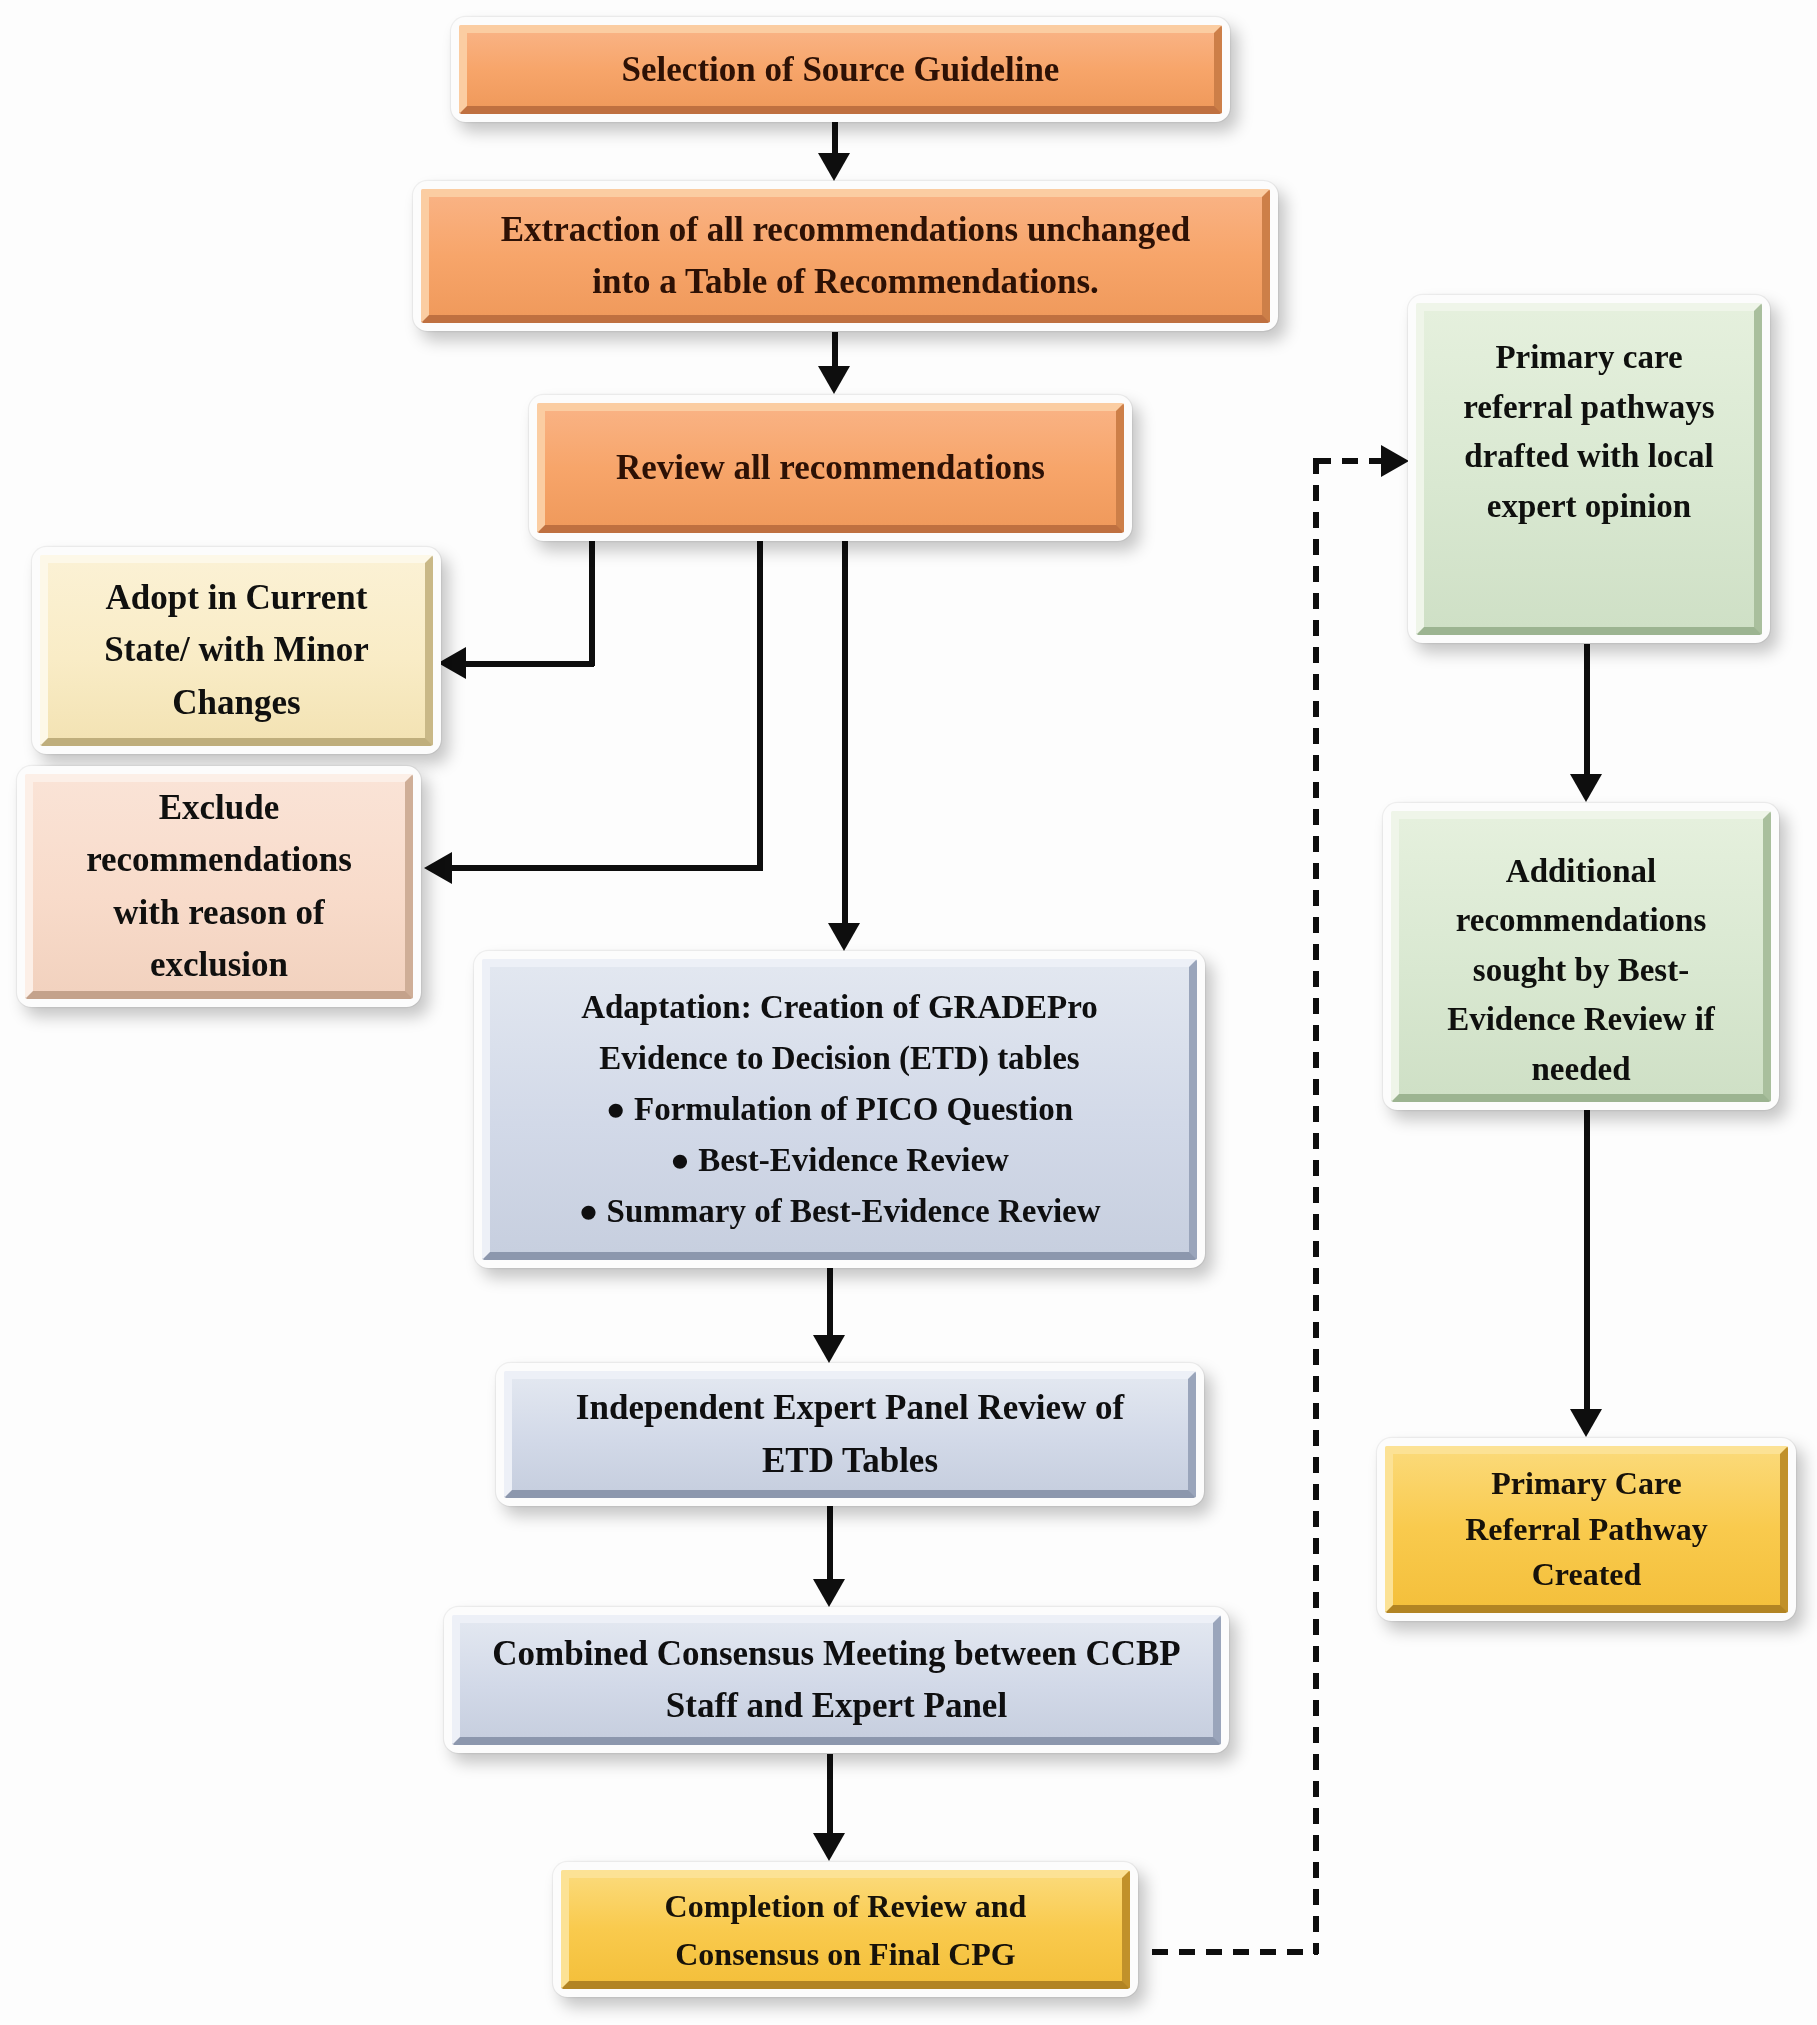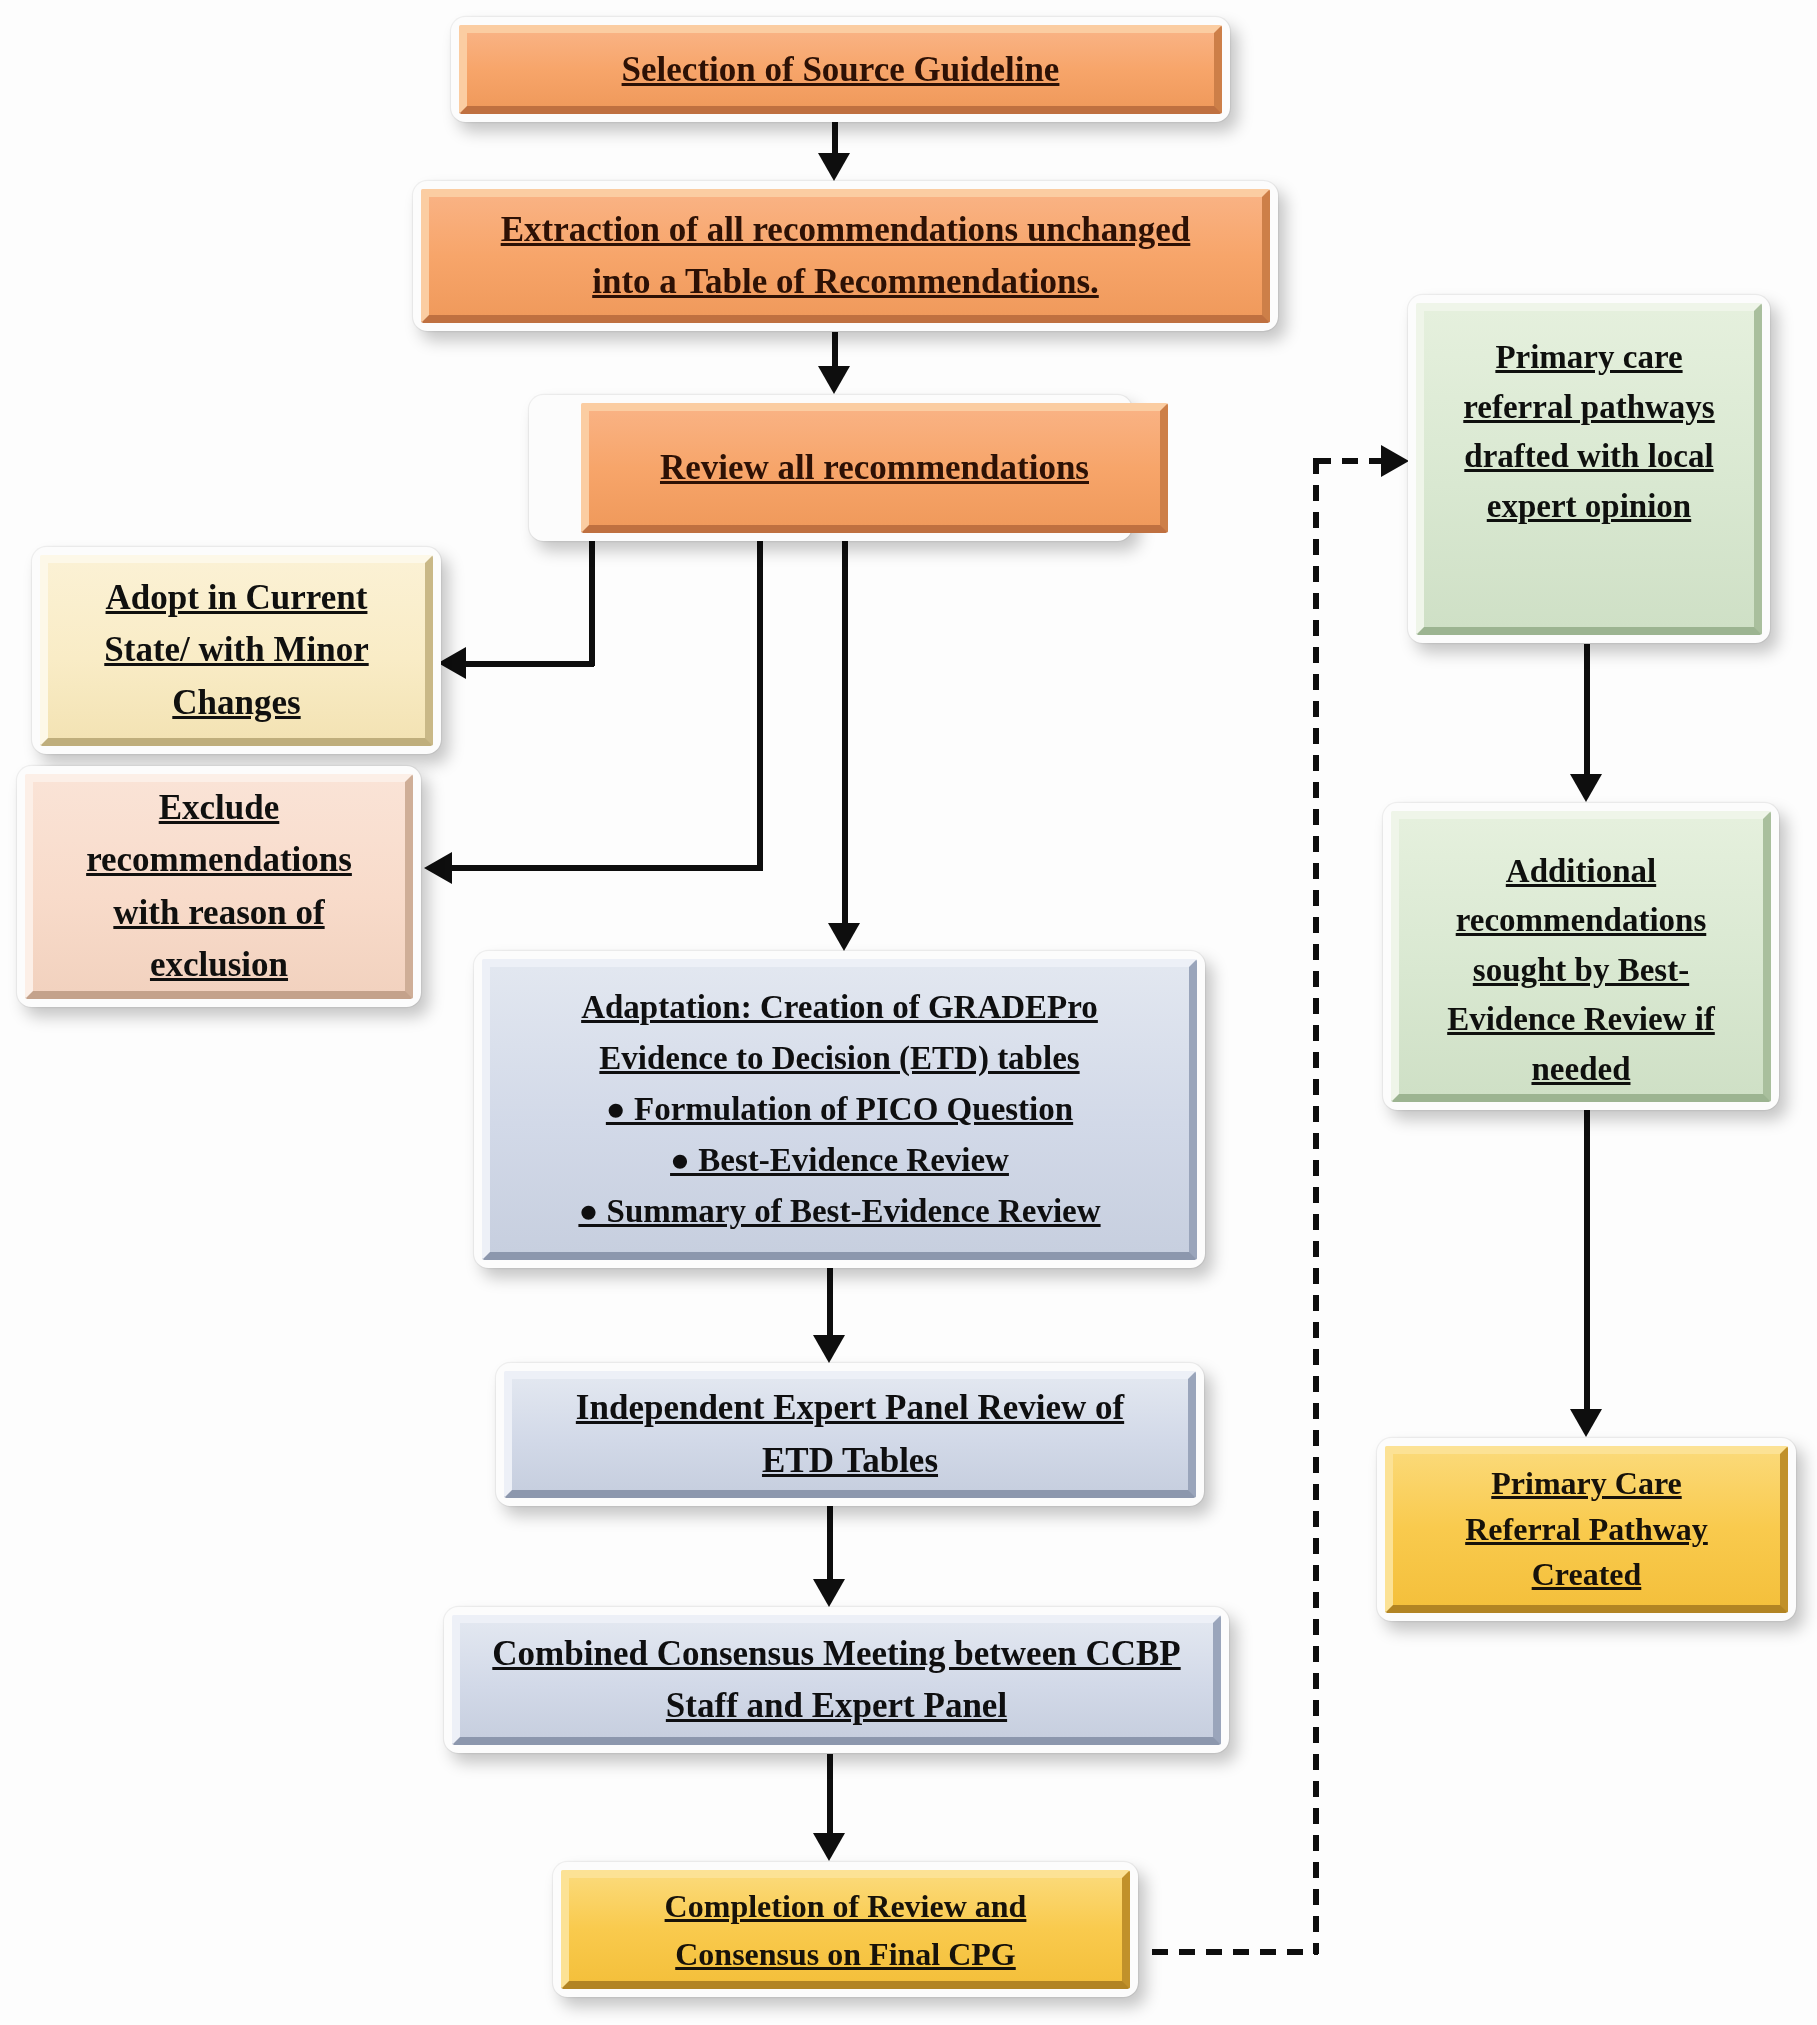--- a/index.html
+++ b/index.html
@@ -16,21 +16,21 @@
     box-sizing:border-box;
     background:#fcfcfc;
   }
   .body{
     width:100%;height:100%;box-sizing:border-box;
     display:flex;flex-direction:column;align-items:center;justify-content:center;
     text-align:center;
     border-style:solid;border-width:8.5px;border-radius:2.4px;
     font-weight:bold;
   }
-  .txt{display:block;white-space:pre-line;text-decoration:underline;}
+  .txt{display:block;white-space:pre-line;}
   
   .orange .body{
     background:linear-gradient(180deg,#f9b283 0%,#f7a56a 50%,#f09a5c 100%);
     border-color:#fbcda2 #cd7f48 #bf7040 #fbcda2;
     color:#2d1105;
   }
   .cream .body{
     background:linear-gradient(180deg,#fbf1d4 0%,#f9ecc6 55%,#f3e3b4 100%);
     border-color:#fdf8e8 #c9b887 #bfae7c #fdf8e8;
     color:#10100f;
@@ -64,21 +64,21 @@
   .tri{width:0;height:0;}
   .tri-down{border-left:16.4px solid transparent;border-right:16.4px solid transparent;border-top:28px solid #0e0e0e;}
   .tri-left{border-top:16.4px solid transparent;border-bottom:16.4px solid transparent;border-right:28px solid #0e0e0e;}
   .tri-right{border-top:16.4px solid transparent;border-bottom:16.4px solid transparent;border-left:28px solid #0e0e0e;}
   
   #b-selection {left:451px; top:17px;  width:779px;height:105px;}
   #b-selection .body{font-size:35px;line-height:1.4;}
   #b-extraction{left:413px; top:181px; width:865px;height:150px;}
   #b-extraction .body{font-size:35px;line-height:1.5;}
   #b-review    {left:529px; top:395px; width:603px; height:146px;}
-  #b-review .body{font-size:35px;line-height:1.55;margin-left:44px;}
+  #b-review .body{font-size:35px;line-height:1.55;}
   #b-adopt     {left:32px;  top:547px; width:409px; height:207px;}
   #b-adopt .body{font-size:35px;line-height:1.5;}
   #b-exclude   {left:17px;  top:766px;width:404px; height:241px;}
   #b-exclude .body{font-size:35px;line-height:1.5;}
   #b-adaptation{left:474px; top:951px;width:731px;height:317px;}
   #b-adaptation .body{font-size:33px;line-height:1.55;text-align:center;}
   #b-panel     {left:496px; top:1363px;width:708px;height:143px;}
   #b-panel .body{font-size:35px;line-height:1.5;}
   #b-combined  {left:444px; top:1607px;width:785px;height:146px;}
   #b-combined .body{font-size:35px;line-height:1.5;}

